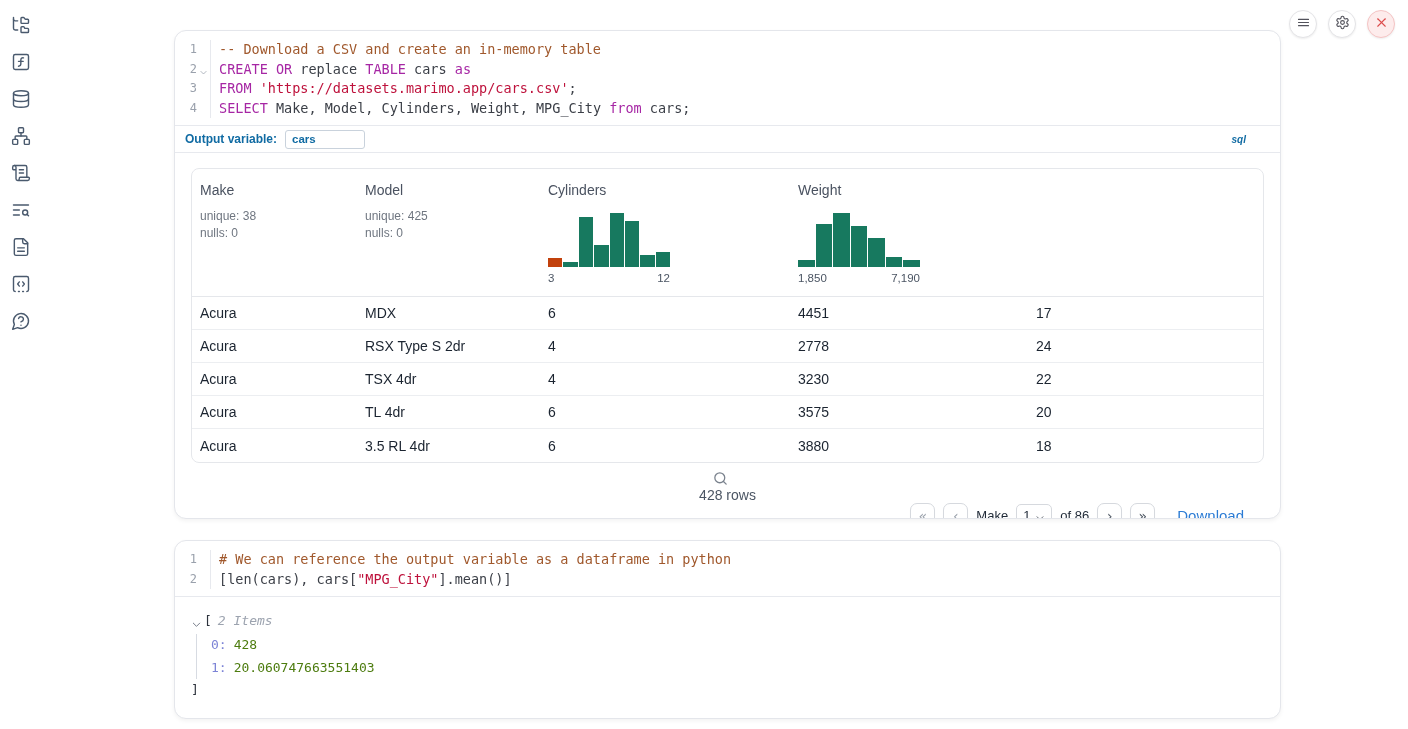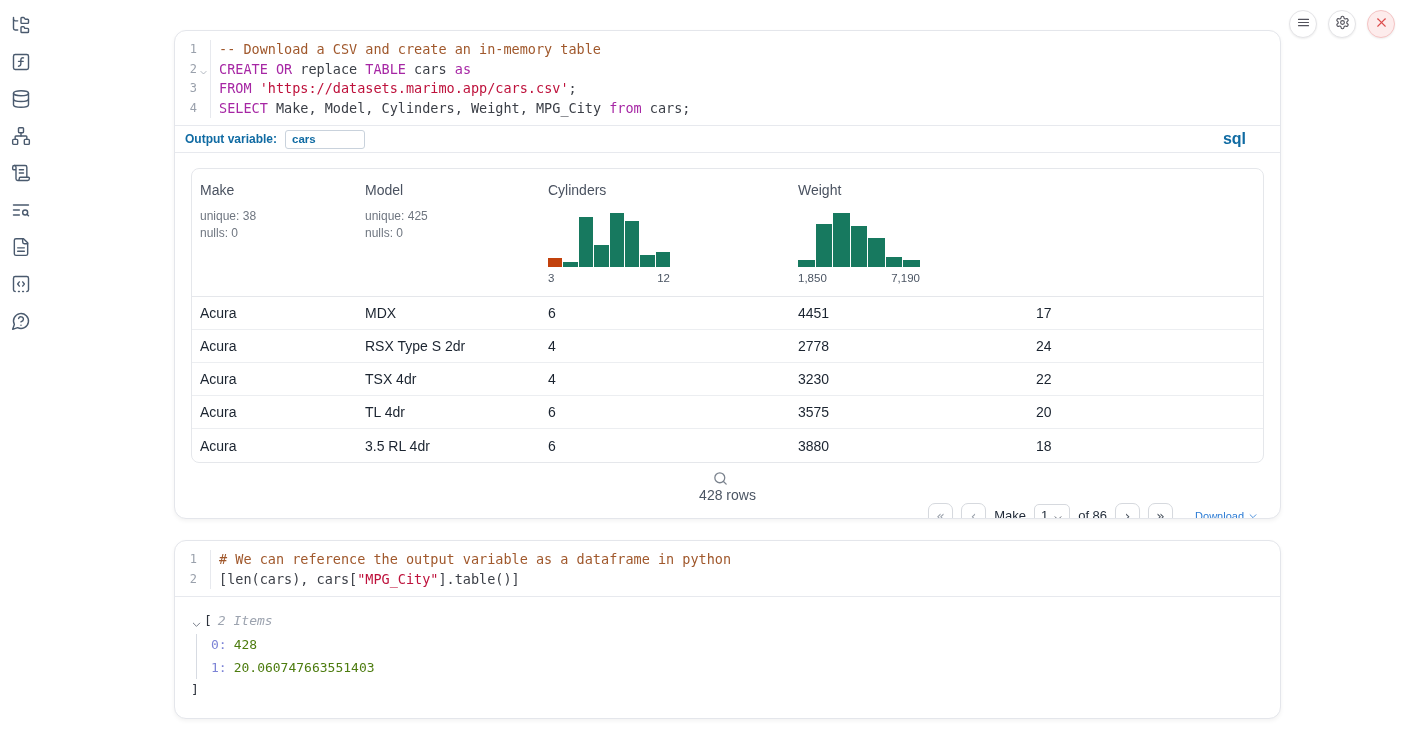--- a/index.html
+++ b/index.html
@@ -40,21 +40,21 @@
   .tk-comment { color:#a0582c; }
   .tk-plain   { color:#3b3f47; }
 
   
   .outvar-row { display:flex; align-items:center; gap:8px; height:28px; padding:0 10px;
                 border-top:1px solid #e7e9ee; border-bottom:1px solid #e7e9ee; }
   .outvar-label { font-size:12px; font-weight:700; color:#106ba3; }
   .outvar-input { width:80px; height:19px; border:1px solid #c9d2dc; border-radius:3px;
                   font-size:11.5px; font-weight:700; color:#106ba3; padding:0 6px;
                   font-family:"Liberation Sans", sans-serif; outline:none; }
-  .lang-badge { margin-left:auto; margin-right:24px; font-size:16px; font-weight:600; color:#106ba3; }
+  .lang-badge { margin-left:auto; margin-right:24px; font-size:10px; font-weight:600; color:#106ba3;font-style:italic; }
 
   
   .output-area { padding:15px 16px 14px; }
   .data-table { border:1px solid #e5e7eb; border-radius:8px; overflow:hidden; }
   .thead { display:grid; grid-template-columns:165px 183px 250px 238px 1fr; border-bottom:1px solid #e5e7eb; }
   .th { padding:12px 8px 10px; cursor:pointer; }
   .th-name { font-size:14px; line-height:18px; color:#4a5260; }
   .th-stats { margin-top:9px; font-size:12px; line-height:17px; color:#6f7680; }
   .hist { margin-top:14px; width:122px; }
   .hist-bars { display:flex; align-items:flex-end; gap:1px; height:54px; }
@@ -74,21 +74,21 @@
   .pager { margin-left:auto; display:flex; align-items:center; gap:8px; }
   .pg-btn { width:25px; height:25px; border:1px solid #d6d9de; border-radius:7px; background:#fff;
             box-shadow:0 1px 1px rgba(0,0,0,.05); display:flex; align-items:center; justify-content:center;
             font-size:14px; line-height:1; color:#4d5662; cursor:pointer; font-family:"DejaVu Sans", sans-serif; }
   .pg-btn.dim { color:#9aa1ab; }
   .pg-text { font-size:13px; color:#1f2937; }
   .page-select { height:23px; min-width:36px; border:1px solid #d6d9de; border-radius:5px; background:#fff;
                  display:flex; align-items:center; gap:5px; padding:0 6px; font-size:13px; color:#1f2937; cursor:pointer; }
   .chev-down { width:10px; height:10px; color:#3f4752; }
   .chev-down svg { width:10px; height:10px; stroke:currentColor; fill:none; stroke-width:2; stroke-linecap:round; }
-  .download { margin-left:14px; display:flex; align-items:center; gap:4px; font-size:11px;
+  .download { margin-left:14px; display:flex; align-items:center; gap:4px; font-size:15px;
               color:#2b7bd4; cursor:pointer; }
   .download .chev-down { color:#2b7bd4; }
 
   
   .tree-output { border-top:1px solid #e7e9ee; padding:14px 16px 18px;
                  font-family:"DejaVu Sans Mono", monospace; font-size:13px; color:#2d333d; }
   .tree-row1 { display:flex; align-items:center; line-height:20px; }
   .tree-caret { width:11px; height:11px; margin-right:2px; color:#6b7280; cursor:pointer; }
   .tree-caret svg { width:11px; height:11px; stroke:currentColor; fill:none; stroke-width:2; stroke-linecap:round; }
   .tree-items-label { margin-left:6px; font-style:italic; color:#9ca3af; }
@@ -353,21 +353,21 @@
   </section>
 
   <section class="card">
     <div class="code-area">
         <div class="code-line">
           <span class="ln">1</span>
           <span class="code-body"><span class="tk-comment"># We can reference the output variable as a dataframe in python</span></span>
         </div>
         <div class="code-line">
           <span class="ln">2</span>
-          <span class="code-body"><span class="tk-plain">[len(cars), cars[</span><span class="tk-string">"MPG_City"</span><span class="tk-plain">].table()]</span></span>
+          <span class="code-body"><span class="tk-plain">[len(cars), cars[</span><span class="tk-string">"MPG_City"</span><span class="tk-plain">].mean()]</span></span>
         </div>
       </div>
 
     <div class="tree-output">
       <div class="tree-row1">
         <span class="tree-caret"><svg viewBox="0 0 24 24">
               <path d="m5 9 7 7 7-7"></path>
             </svg></span>
         <span>[</span>
         <span class="tree-items-label">2 Items</span>

